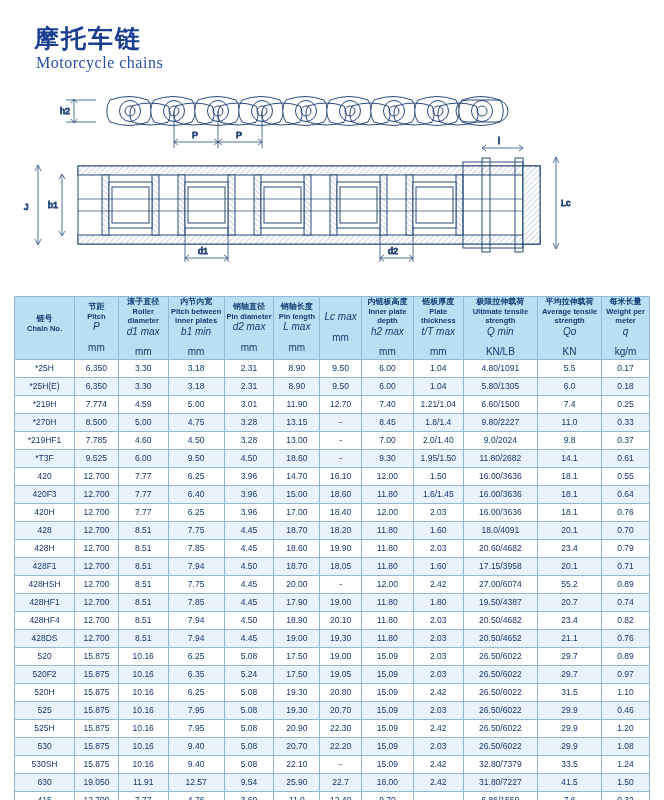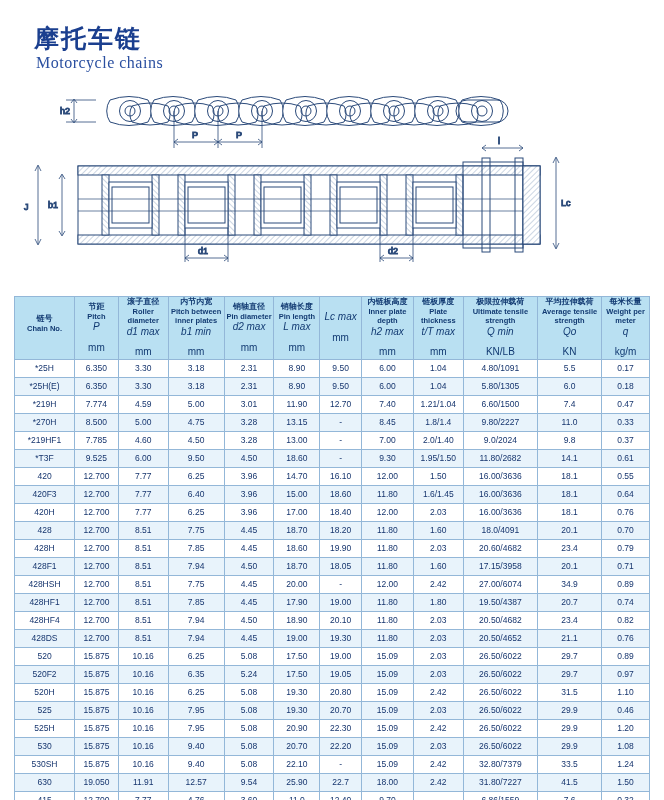--- a/index.html
+++ b/index.html
@@ -360,21 +360,21 @@
           <td>7.774</td>
           <td>4.59</td>
           <td>5.00</td>
           <td>3.01</td>
           <td>11.90</td>
           <td>12.70</td>
           <td>7.40</td>
           <td>1.21/1.04</td>
           <td>6.60/1500</td>
           <td>7.4</td>
-          <td>0.47</td>
+          <td>0.25</td>
         </tr>
         <tr>
           <td class="first">*270H</td>
           <td>8.500</td>
           <td>5.00</td>
           <td>4.75</td>
           <td>3.28</td>
           <td>13.15</td>
           <td>-</td>
           <td>8.45</td>
@@ -499,21 +499,21 @@
           <td class="first">428HSH</td>
           <td>12.700</td>
           <td>8.51</td>
           <td>7.75</td>
           <td>4.45</td>
           <td>20.00</td>
           <td>-</td>
           <td>12.00</td>
           <td>2.42</td>
           <td>27.00/6074</td>
-          <td>34.9</td>
+          <td>55.2</td>
           <td>0.89</td>
         </tr>
         <tr>
           <td class="first">428HF1</td>
           <td>12.700</td>
           <td>8.51</td>
           <td>7.85</td>
           <td>4.45</td>
           <td>17.90</td>
           <td>19.00</td>

